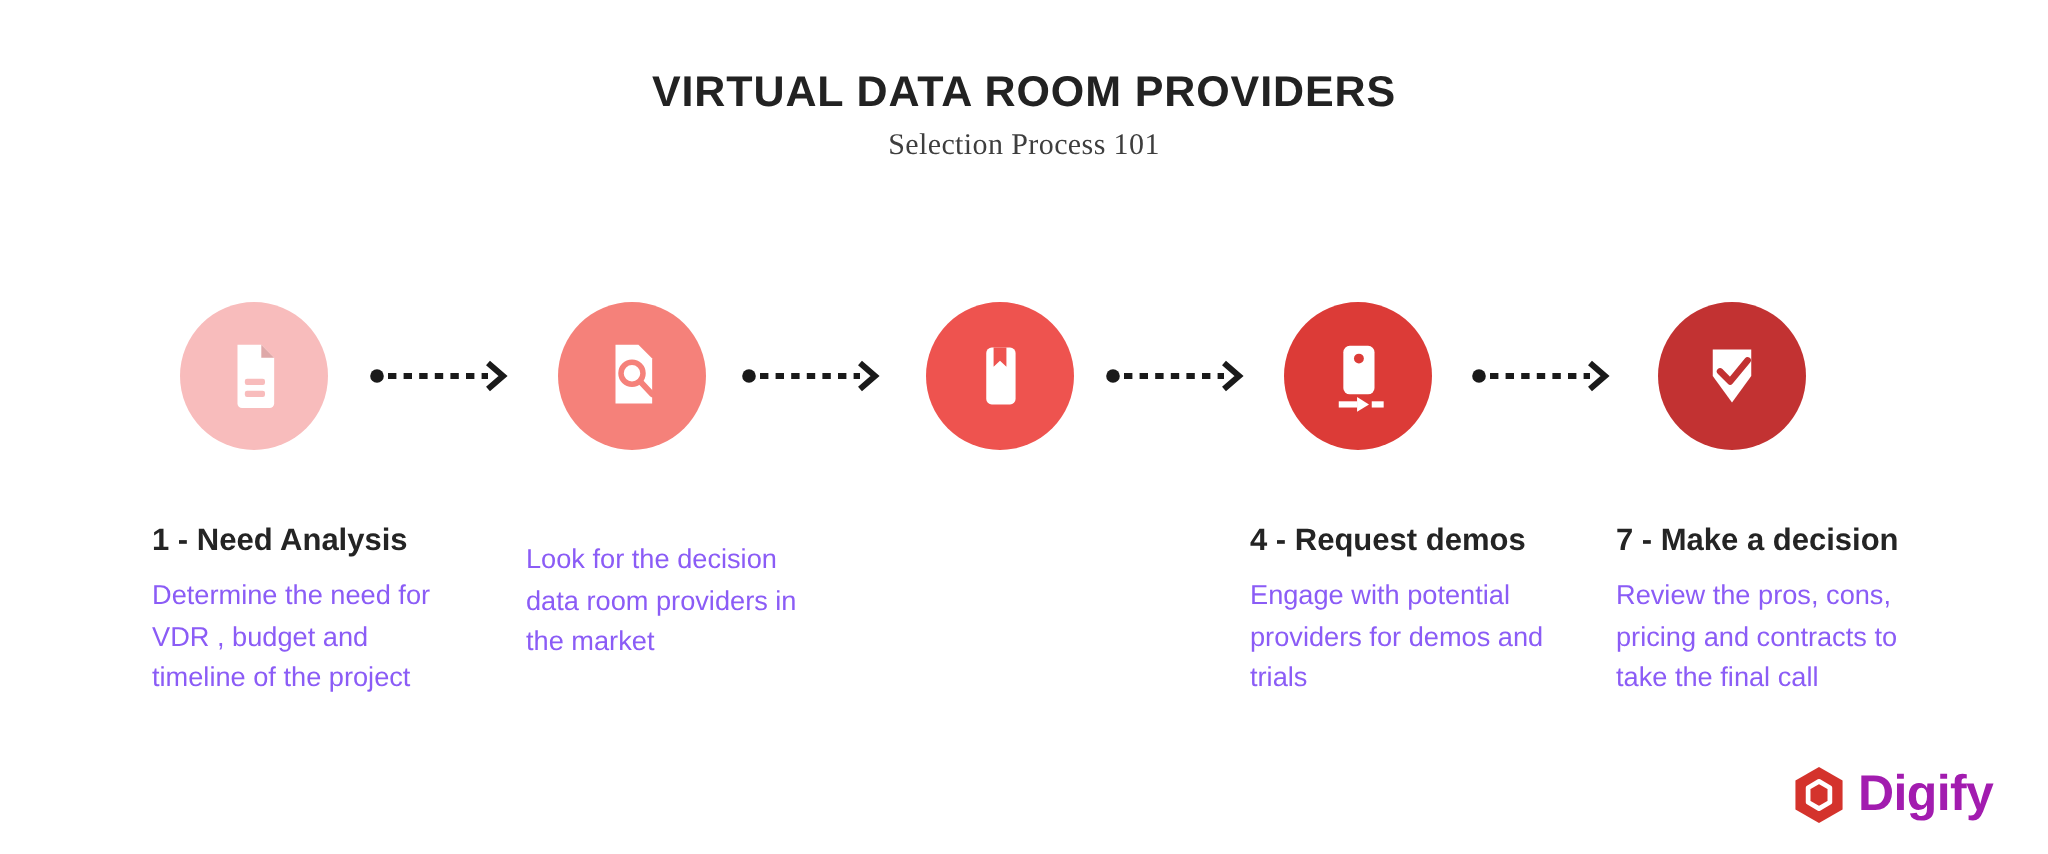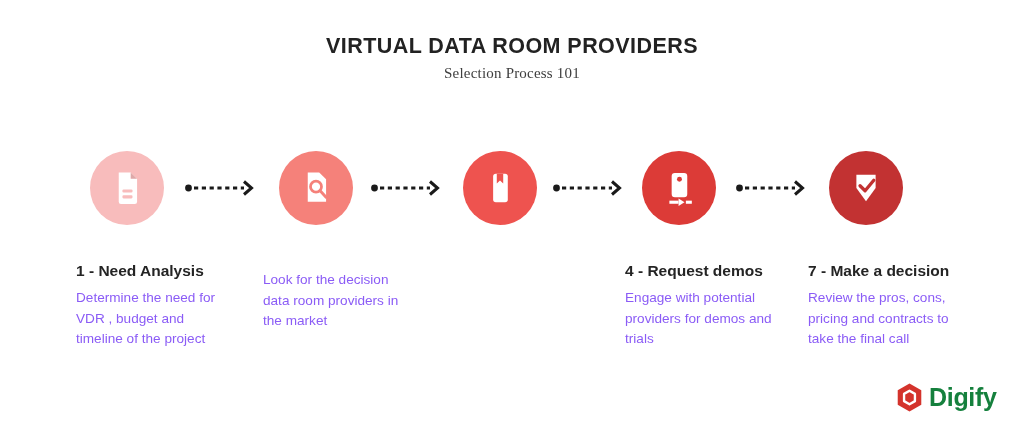--- a/index.html
+++ b/index.html
@@ -20,21 +20,21 @@
     display:flex;align-items:center;justify-content:center;
   }
   .circle svg{width:44px;height:44px;display:block;overflow:visible;}
   .arrow{position:absolute;top:180px;width:74px;height:16px;color:#1a1a1a;}
   .arrow svg{width:74px;height:16px;display:block;}
   .step-text{position:absolute;top:262px;width:155px;}
   .step-title{font-size:15.5px;font-weight:700;color:#242424;line-height:18px;}
   .step-desc{margin-top:8px;font-size:13.6px;color:#8b5cf6;line-height:20.5px;}
   .logo{position:absolute;left:895px;top:382px;display:flex;align-items:center;}
   .logo svg{width:29px;height:31px;display:block;}
-  .logo-text{margin-left:5px;font-size:25px;font-weight:700;color:#15803d;letter-spacing:-.3px;}
+  .logo-text{margin-left:5px;font-size:25px;font-weight:700;color:#a21caf;letter-spacing:-.3px;}
 </style>
 </head>
 <body>
 
 <div class="canvas">
 
   <div class="title">VIRTUAL DATA ROOM PROVIDERS</div>
   <div class="subtitle">Selection Process 101</div>
 
   <div class="circle" style="left: 90px; background-color: rgb(248, 188, 188); color: rgb(248, 188, 188);">

